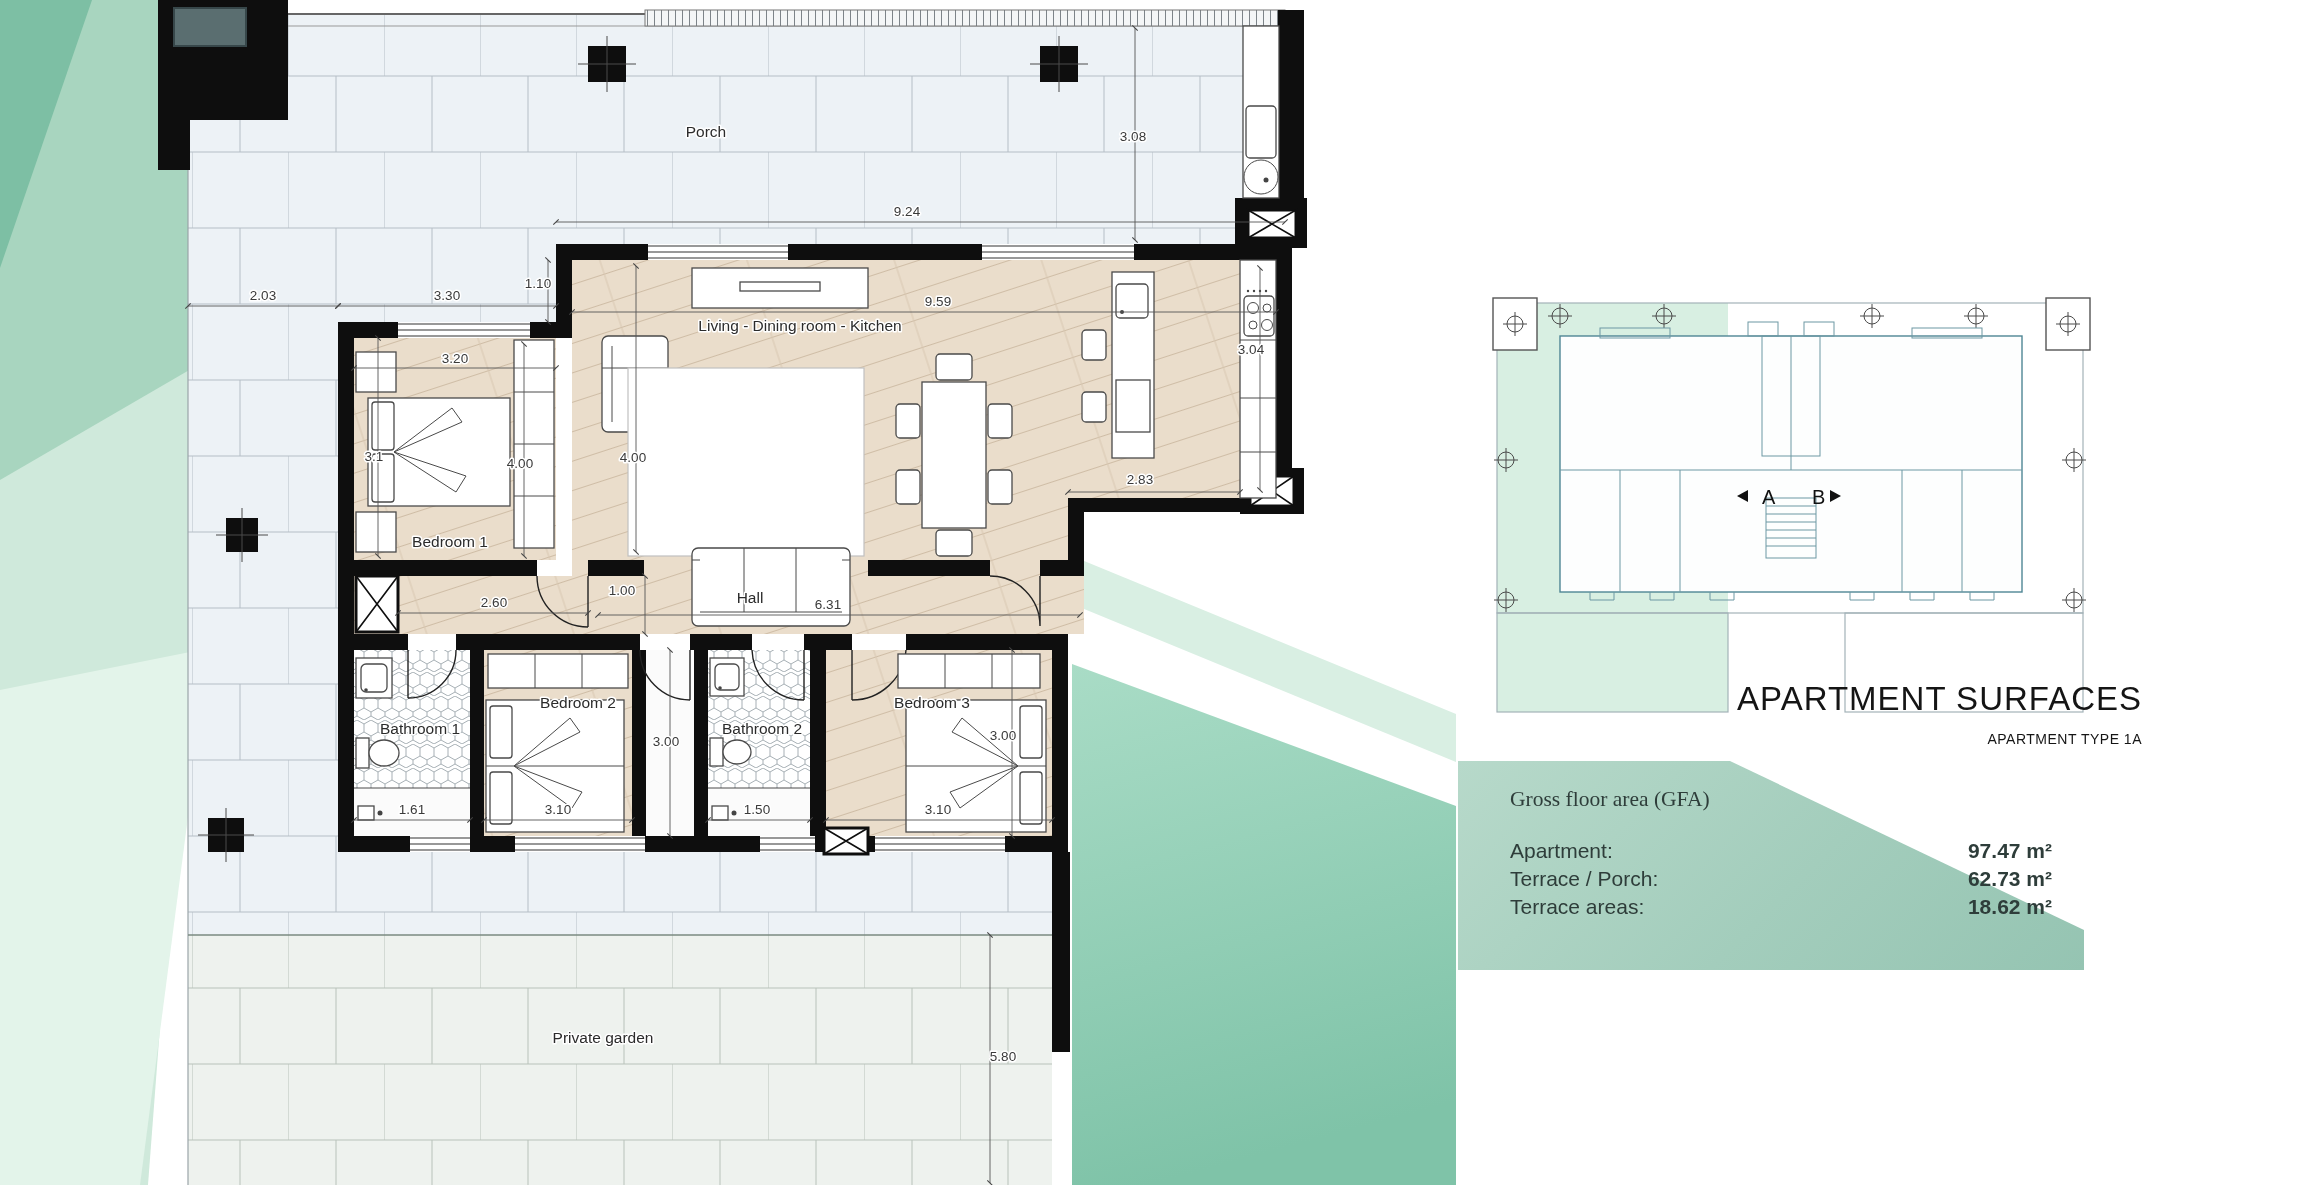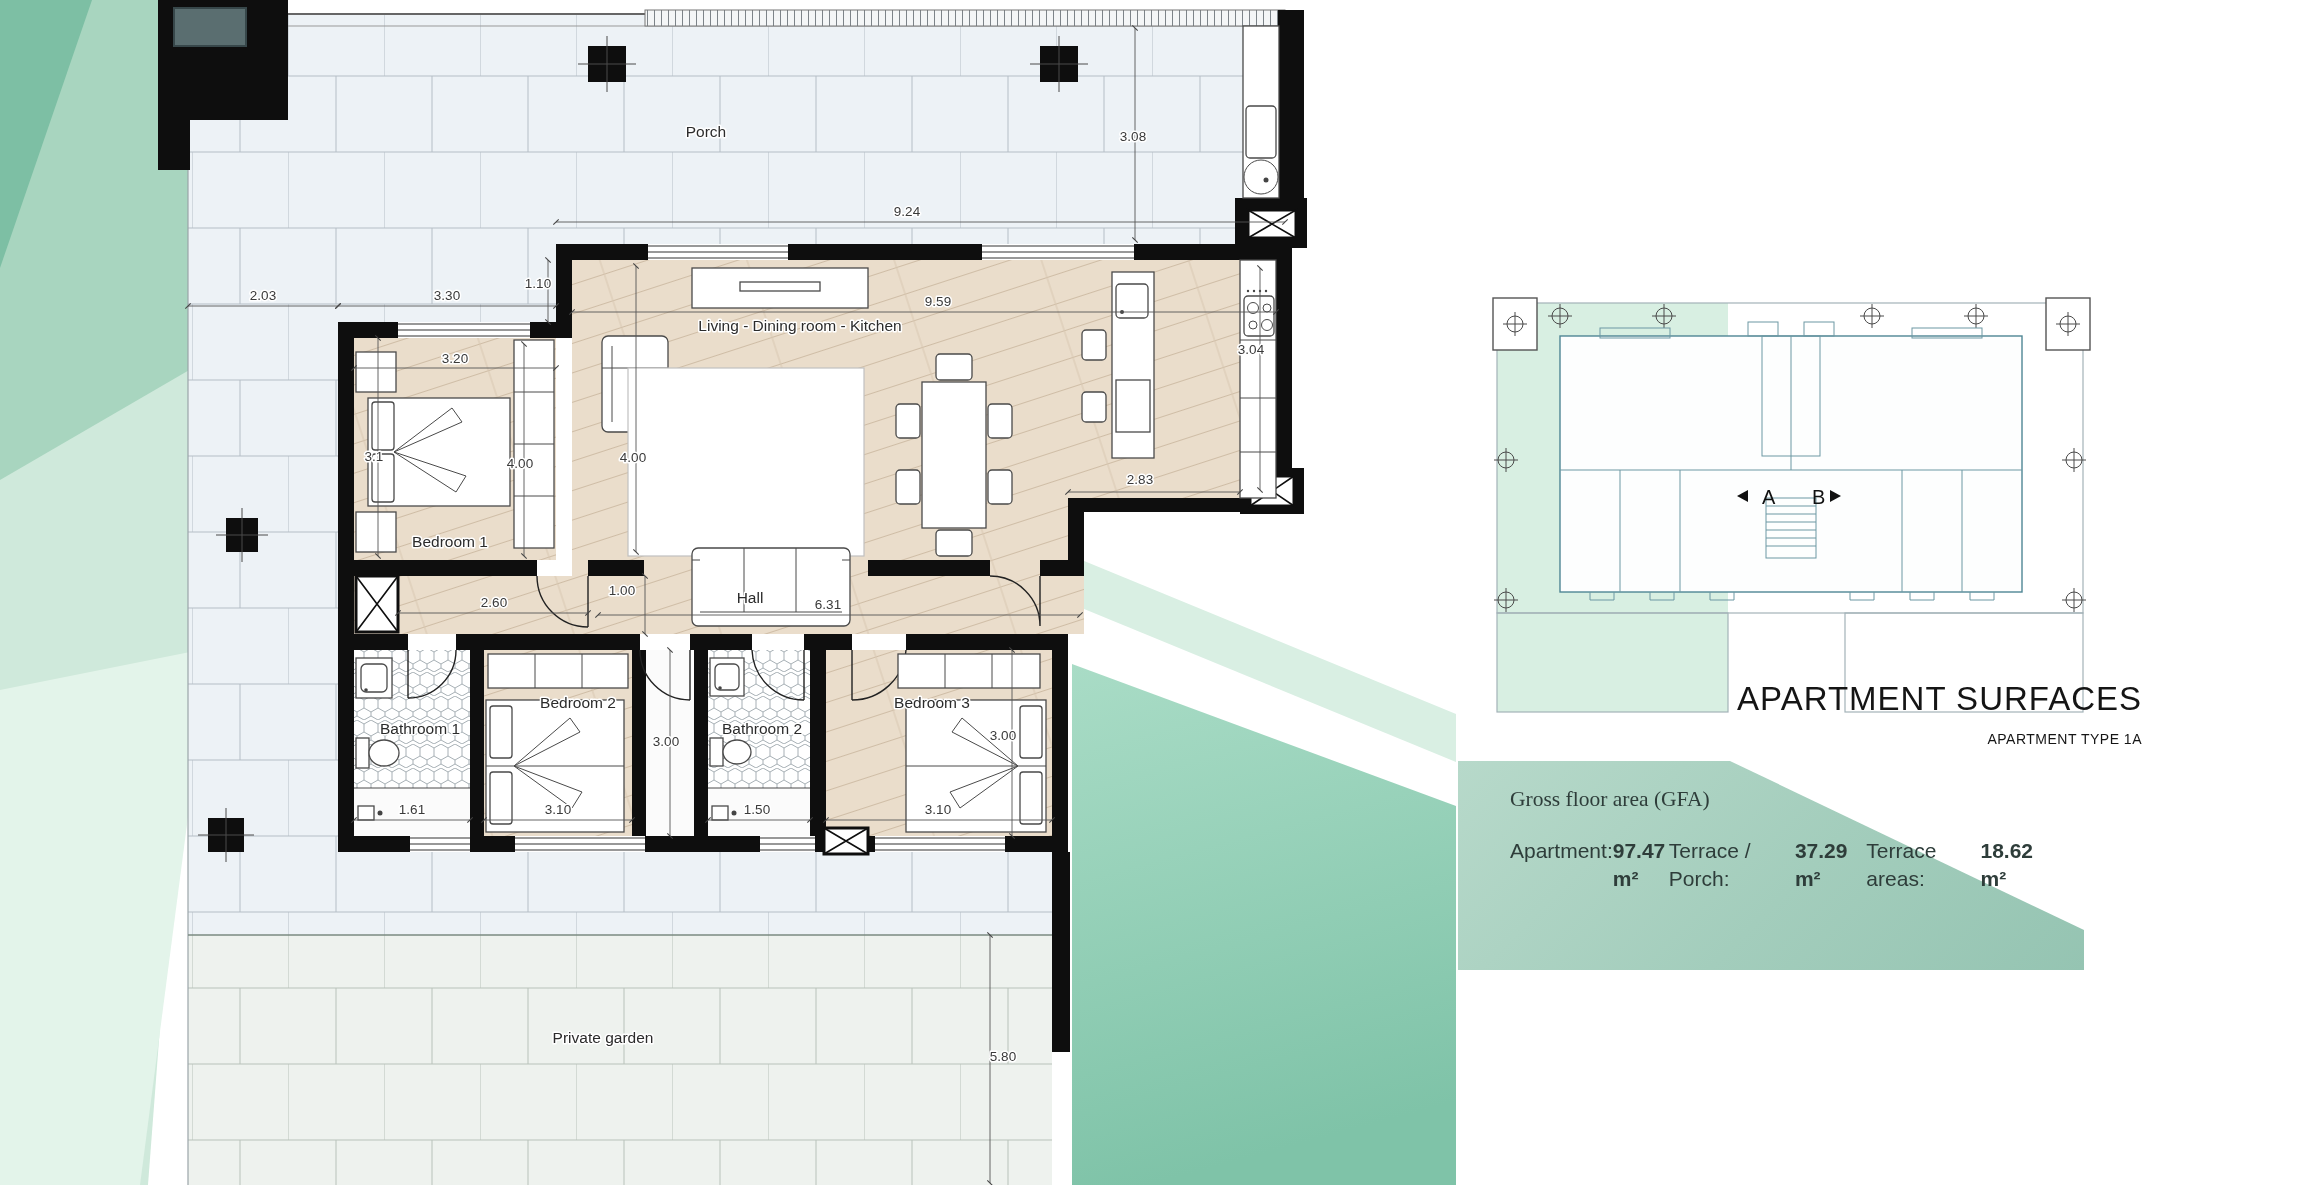--- a/index.html
+++ b/index.html
@@ -24,21 +24,21 @@
 
   .title-block{position:absolute;left:1482px;top:682px;width:660px;text-align:right;color:#151515;}
   .title-main{font-size:33px;letter-spacing:1px;line-height:1.05;}
   .title-sub{font-size:14px;letter-spacing:0.5px;margin-top:14px;}
 
   .surfaces-panel{position:absolute;left:1458px;top:761px;width:626px;height:209px;
      background:linear-gradient(135deg,#b7d9ca 0%,#a3cdbc 55%,#95c4b2 100%);}
   .panel-cut{position:absolute;left:272px;top:0;width:354px;height:169px;background:#ffffff;
      clip-path:polygon(0 0,100% 0,100% 100%);}
   .panel-header{position:absolute;left:52px;top:26px;font-size:21.5px;color:#2e3d3a;z-index:2;font-family:Liberation Serif, serif;}
-  .panel-rows{position:absolute;left:52px;top:76px;right:32px;display:flex;flex-direction:row;z-index:2;}
+  .panel-rows{position:absolute;left:52px;top:76px;right:32px;display:flex;flex-direction:column;z-index:2;}
   .prow{display:flex;justify-content:space-between;height:28px;line-height:28px;font-size:21px;color:#2e3d3a;}
   .pvalue{color:#2e3d3a;font-weight:bold;}
 </style>
 </head>
 <body>
 
 <div class="stage">
 
 <svg width="2304" height="1185" viewBox="0 0 2304 1185">
   <defs>
@@ -482,21 +482,21 @@
 <div class="surfaces-panel">
   <div class="panel-cut"></div>
   <div class="panel-header">Gross floor area (GFA)</div>
   <div class="panel-rows" id="panel-rows">
         <div class="prow">
           <span class="plabel">Apartment:</span>
           <span class="pvalue">97.47 m²</span>
         </div>
         <div class="prow">
           <span class="plabel">Terrace / Porch:</span>
-          <span class="pvalue">37.29 m²</span>
+          <span class="pvalue">62.73 m²</span>
         </div>
         <div class="prow">
           <span class="plabel">Terrace areas:</span>
           <span class="pvalue">18.62 m²</span>
         </div>
       </div>
 </div>
 
 </div>
 

